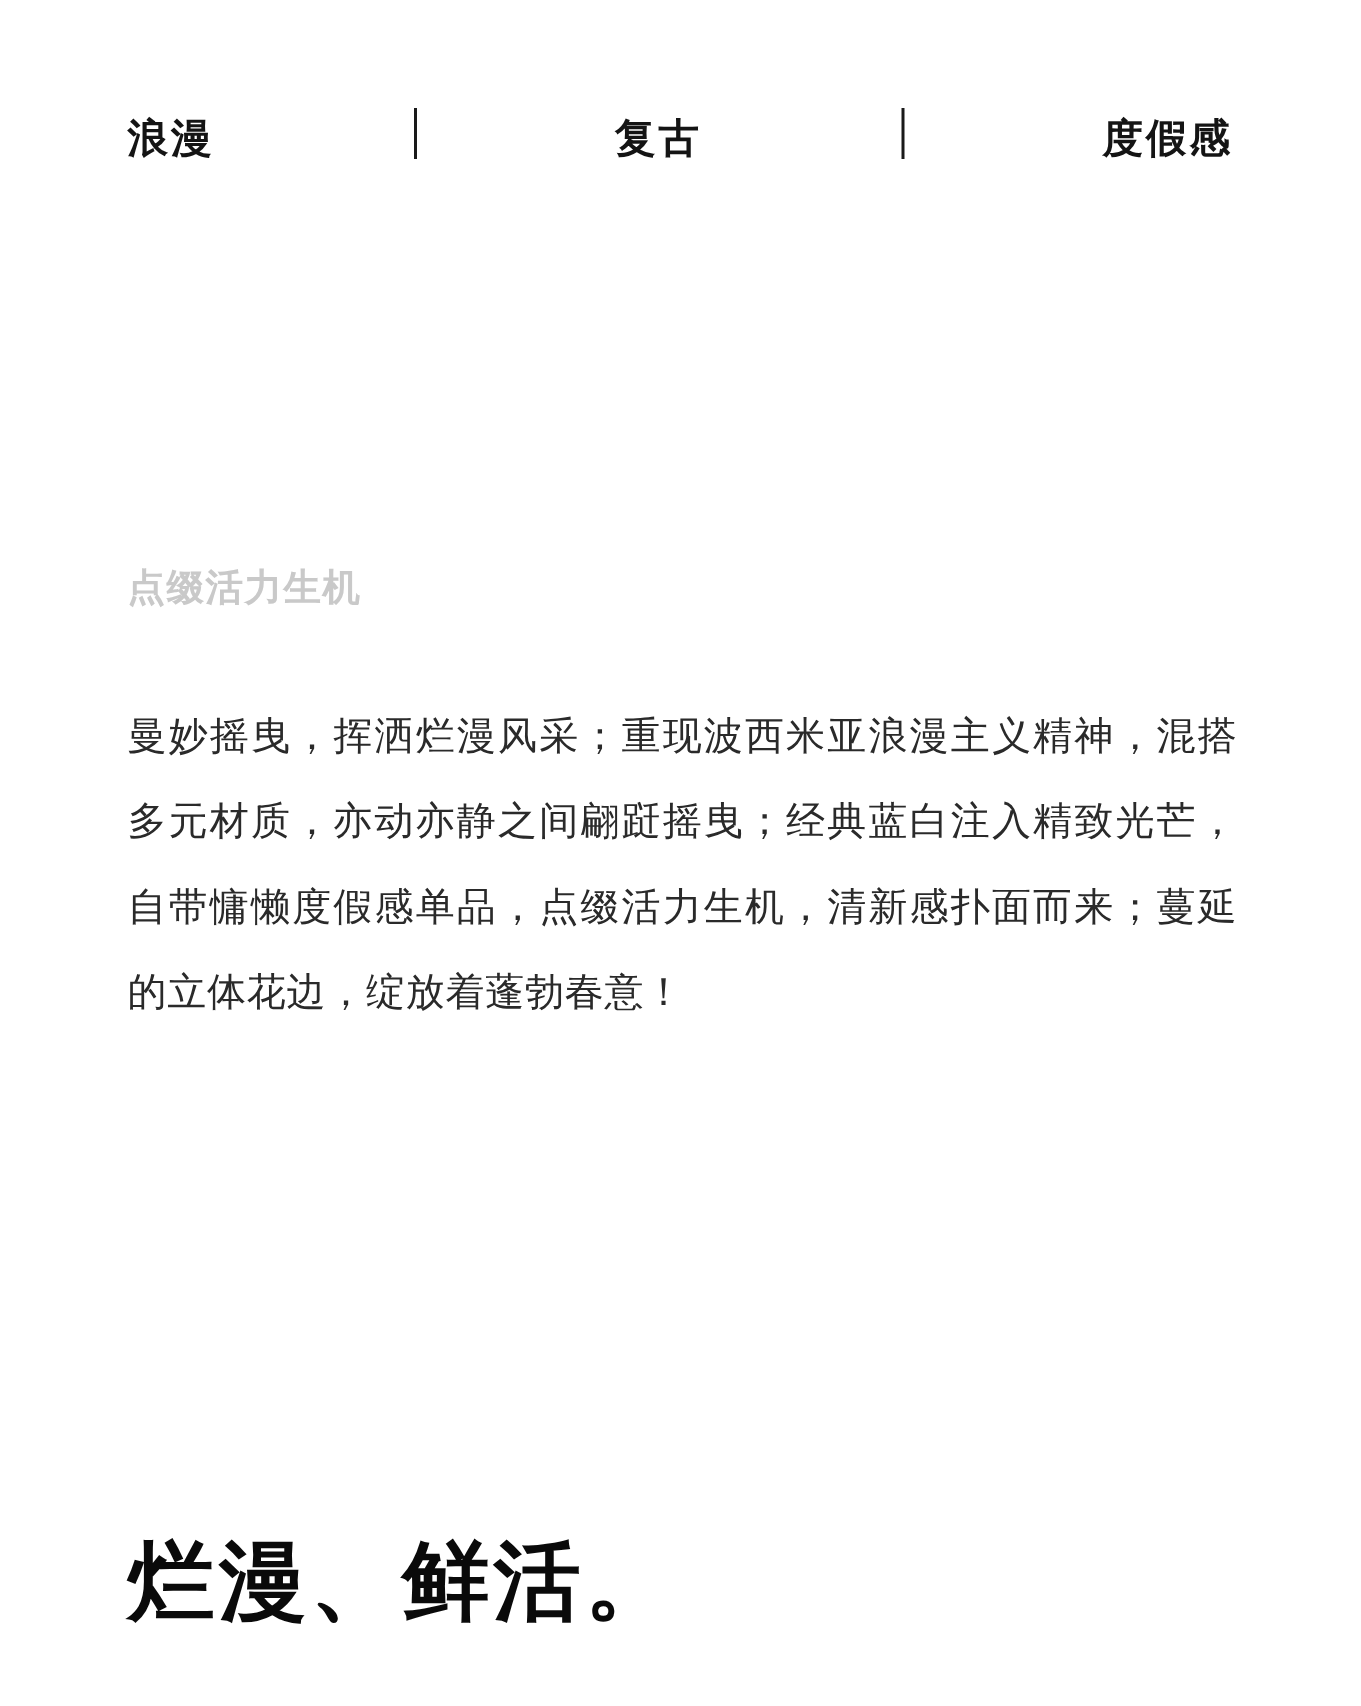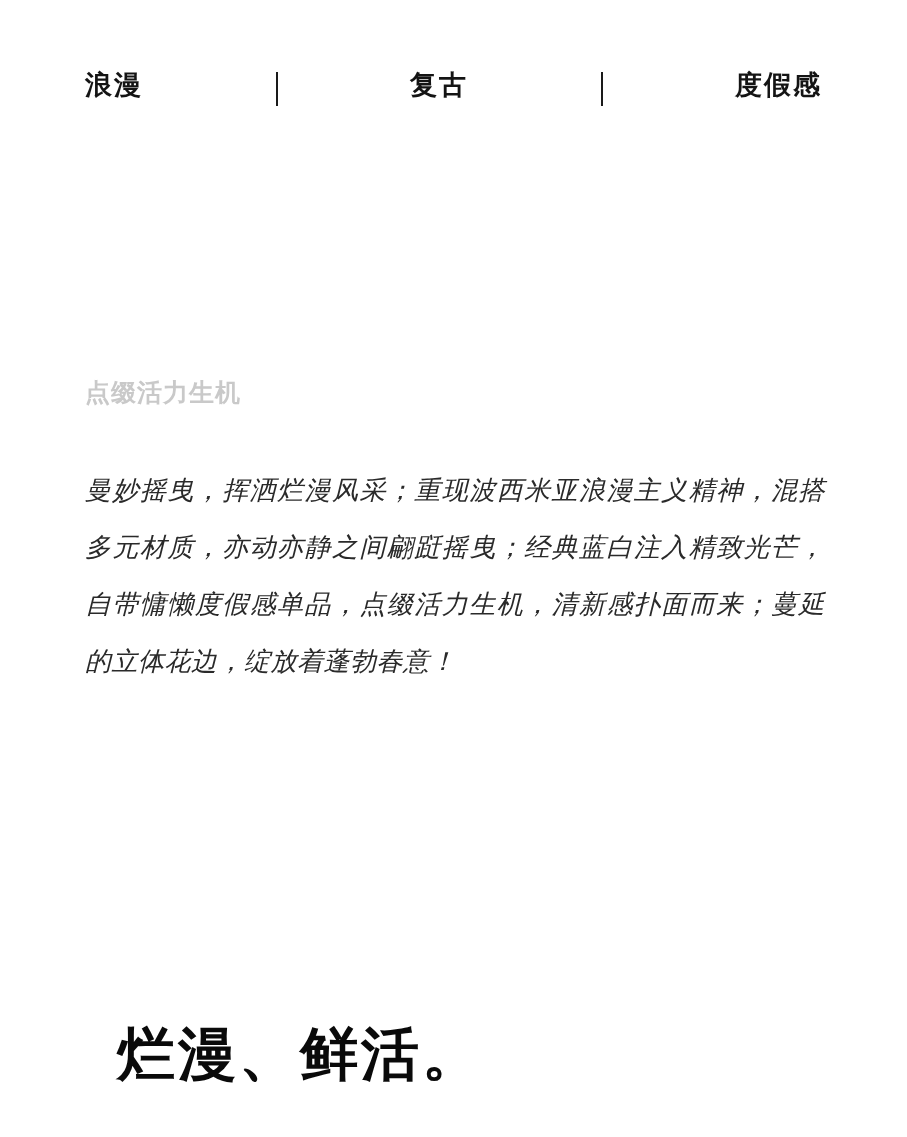--- a/index.html
+++ b/index.html
@@ -24,21 +24,21 @@
     background: #ffffff;
   }
 
   
   .keyword-row {
     position: absolute;
     top: 72px;
     left: 85px;
     right: 85px;
     display: flex;
-    align-items: flex-start;
+    align-items: flex-end;
     justify-content: space-between;
   }
   .keyword {
     font-size: 27px;
     font-weight: 700;
     letter-spacing: 2px;
     color: #141414;
     line-height: 1;
     white-space: nowrap;
   }
@@ -67,36 +67,34 @@
     position: absolute;
     top: 462px;
     left: 85px;
     width: 740px;
     font-size: 26px;
     line-height: 57px;
     letter-spacing: 0.5px;
     color: #2a2a2a;
     font-weight: 400;
     text-align: justify;
-    font-style: italic;
   }
 
   
   .headline {
     position: absolute;
     top: 1023px;
     left: 85px;
     font-family: "Liberation Serif", "DejaVu Serif", serif;
     font-size: 58px;
     font-weight: 700;
     letter-spacing: 3px;
     color: #0a0a0a;
     line-height: 1.1;
     white-space: nowrap;
-    margin-left: 32px;
   }
 </style>
 </head>
 <body>
 
 <div class="page">
 
   <div class="keyword-row">
     <span class="keyword">浪漫</span>
     <span class="kw-spacer"></span>

